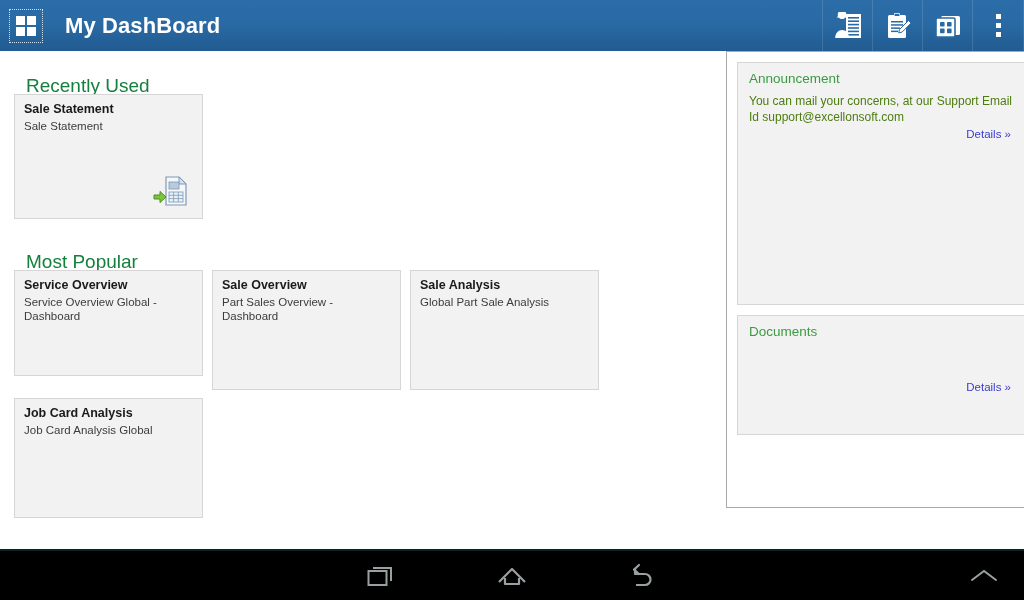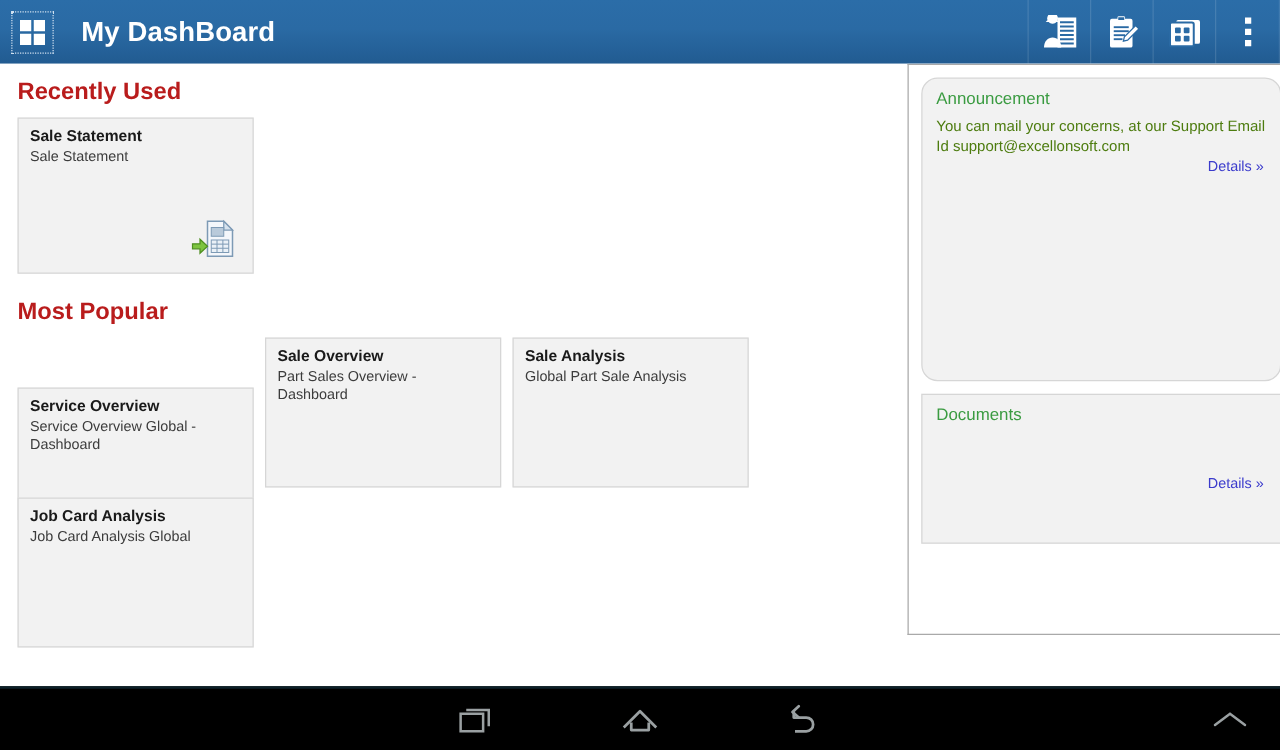--- a/index.html
+++ b/index.html
@@ -115,23 +115,23 @@
   .main-col {
     position: absolute;
     left: 0; top: 0;
     width: 726px;
     height: 498px;
     overflow: hidden;
   }
 
   .section-title {
     font-size: 19px;
-    color: #b91c1c;
-    font-weight: bold;
-    margin: 0;
+    color: #15803d;
+    font-weight: normal;
+    margin: 12px;
     padding: 0;
   }
   .section-title.recent { position: absolute; left: 14px; top: 12px; }
   .section-title.popular { position: absolute; left: 14px; top: 188px; }
 
   .tile {
     position: absolute;
     background: #f2f2f2;
     border: 1px solid #d6d6d6;
     box-sizing: border-box;
@@ -167,21 +167,21 @@
   }
   .doc-icon {
     position: absolute;
     right: 13px;
     bottom: 11px;
     width: 36px;
     height: 32px;
   }
 
   
-  #tile-pop-0 { left: 14px;  top: 219px; width: 189px; height: 106px; margin-top: 40px; }
+  #tile-pop-0 { left: 14px;  top: 219px; width: 189px; height: 106px; }
   #tile-pop-1 { left: 212px; top: 219px; width: 189px; height: 120px; }
   #tile-pop-2 { left: 410px; top: 219px; width: 189px; height: 120px; }
   #tile-pop-3 { left: 14px;  top: 347px; width: 189px; height: 120px; }
 
   
   .side-col {
     position: absolute;
     left: 726px;
     top: 0;
     width: 298px;
@@ -194,21 +194,21 @@
   }
   .panel {
     position: absolute;
     left: 10px;
     width: 288px;
     background: #f2f2f2;
     border: 1px solid #d6d6d6;
     box-sizing: border-box;
     overflow: hidden;
   }
-  #panel-0 { top: 10px; height: 243px; border-radius: 13px; }
+  #panel-0 { top: 10px; height: 243px; }
   #panel-1 { top: 263px; height: 120px; }
 
   .panel-title {
     position: absolute;
     left: 11px;
     top: 8px;
     font-size: 13.5px;
     color: #3a9b41;
     font-weight: normal;
   }

